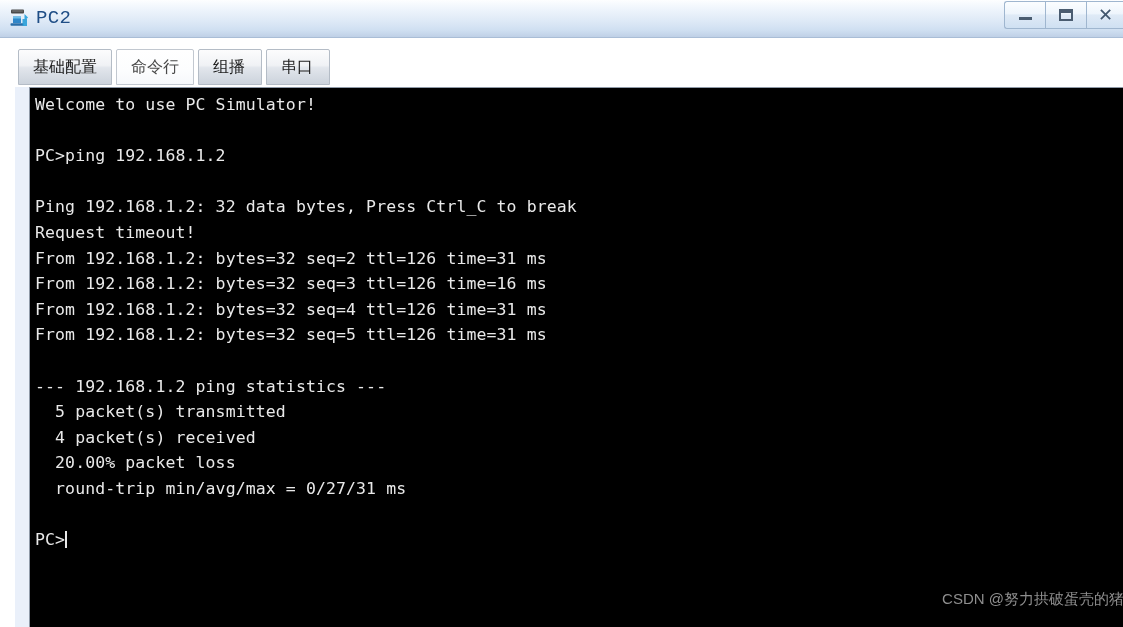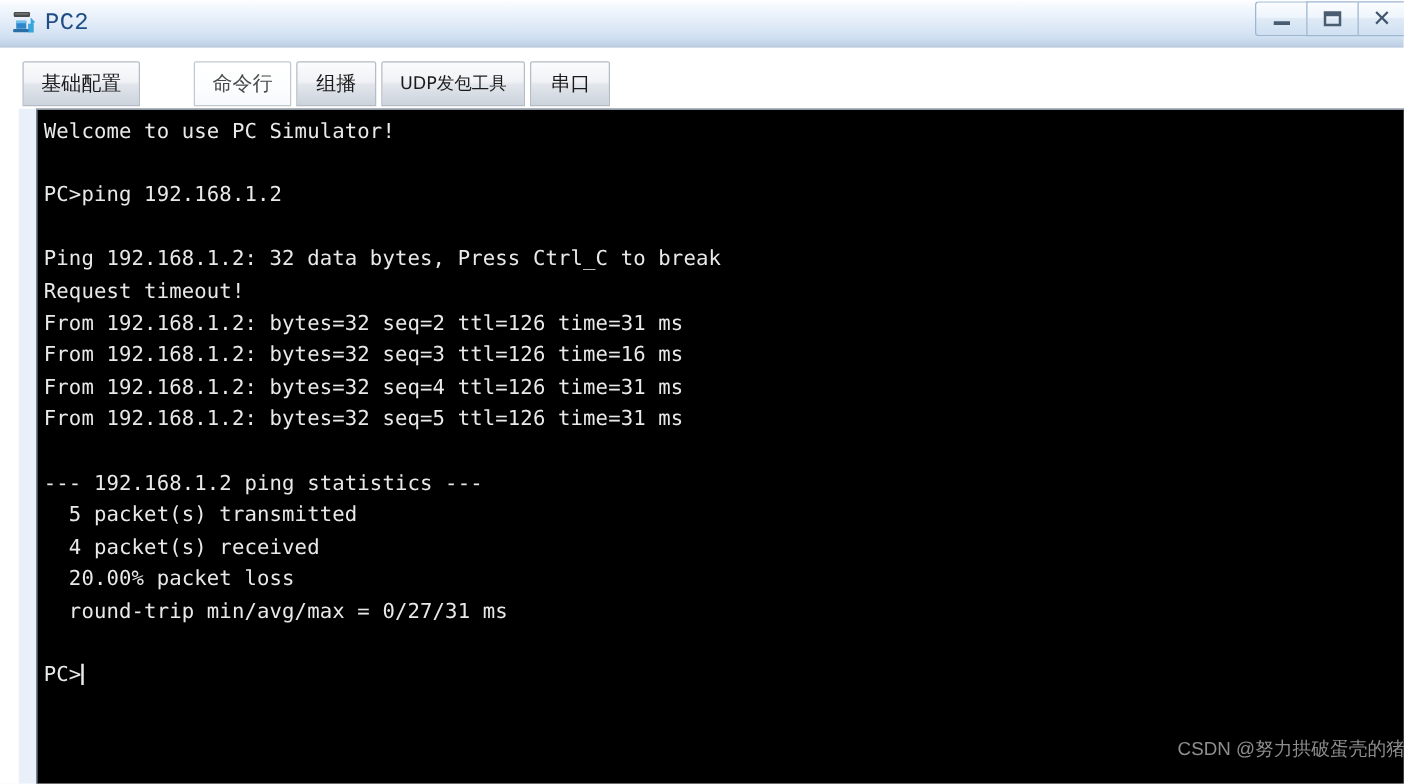--- a/index.html
+++ b/index.html
@@ -120,34 +120,32 @@
     align-items: flex-start;
   }
   .tab {
     height: 36px;
     min-width: 64px;
     padding: 0 14px;
     margin-right: 4px;
     box-sizing: border-box;
     display: flex;
     align-items: center;
-    justify-content: center;
     border: 1px solid #b4bcc6;
     border-radius: 2px 2px 0 0;
     background: linear-gradient(to bottom, #fcfcfd 0%, #f0f2f5 45%, #e2e6ec 52%, #ccd3dc 100%);
     font-family: "DejaVu Sans", "Liberation Sans", sans-serif;
     font-size: 16px;
     color: #1b1b1b;
     white-space: nowrap;
   }
   .tab.active {
     background: linear-gradient(to bottom, #ffffff 0%, #fcfdfe 60%, #f6f8fb 100%);
     color: #4a4a4a;
     border-color: #c2c8d0;
-    margin-left: 39px;
   }
   .tab.small {
     font-size: 14px;
   }
 
   
   #terminal-outer {
     position: absolute;
     left: 0;
     top: 87px;
@@ -241,23 +239,20 @@
     <div id="tabs">
         <div class="tab">
           <span>基础配置</span>
         </div>
         <div class="tab active">
           <span>命令行</span>
         </div>
         <div class="tab">
           <span>组播</span>
         </div>
-        <div class="tab small">
-          <span>UDP发包工具</span>
-        </div>
         <div class="tab">
           <span>串口</span>
         </div>
       </div>
   </div>
 
   <div id="terminal-outer">
     <div id="terminal-frame">
       <div id="terminal-text"><div class="term-line">Welcome to use PC Simulator!</div><div class="term-line blank">&nbsp;</div><div class="term-line">PC&gt;ping 192.168.1.2</div><div class="term-line blank">&nbsp;</div><div class="term-line">Ping 192.168.1.2: 32 data bytes, Press Ctrl_C to break</div><div class="term-line">Request timeout!</div><div class="term-line">From 192.168.1.2: bytes=32 seq=2 ttl=126 time=31 ms</div><div class="term-line">From 192.168.1.2: bytes=32 seq=3 ttl=126 time=16 ms</div><div class="term-line">From 192.168.1.2: bytes=32 seq=4 ttl=126 time=31 ms</div><div class="term-line">From 192.168.1.2: bytes=32 seq=5 ttl=126 time=31 ms</div><div class="term-line blank">&nbsp;</div><div class="term-line">--- 192.168.1.2 ping statistics ---</div><div class="term-line">  5 packet(s) transmitted</div><div class="term-line">  4 packet(s) received</div><div class="term-line">  20.00% packet loss</div><div class="term-line">  round-trip min/avg/max = 0/27/31 ms</div><div class="term-line blank">&nbsp;</div><div class="term-line"><span>PC&gt;</span><span id="cursor"></span></div></div>
       <div id="watermark">CSDN @努力拱破蛋壳的猪</div>

